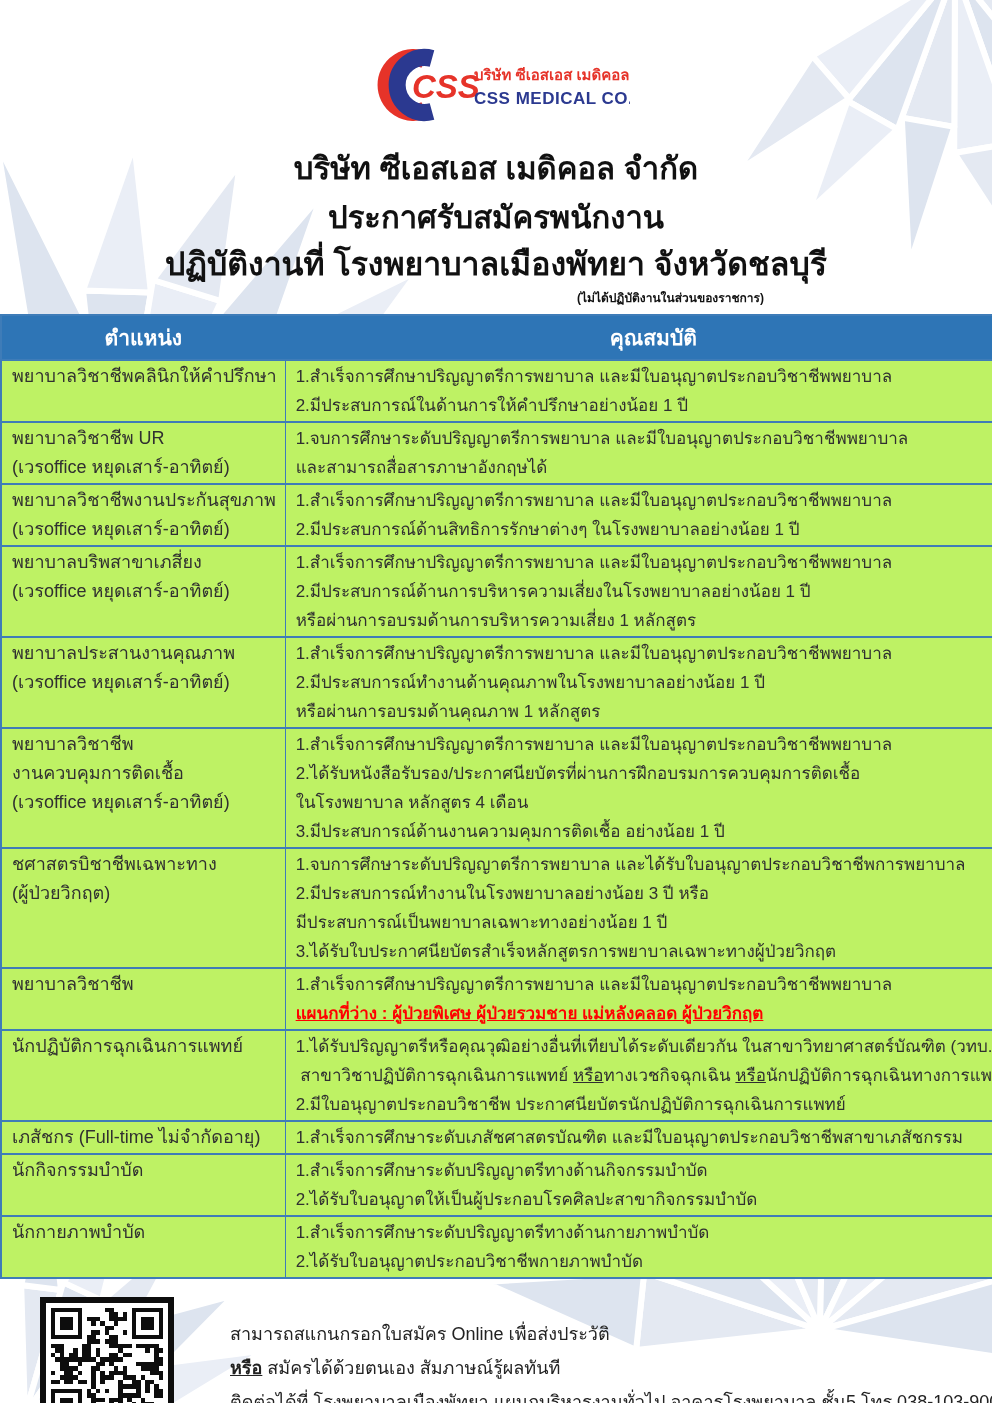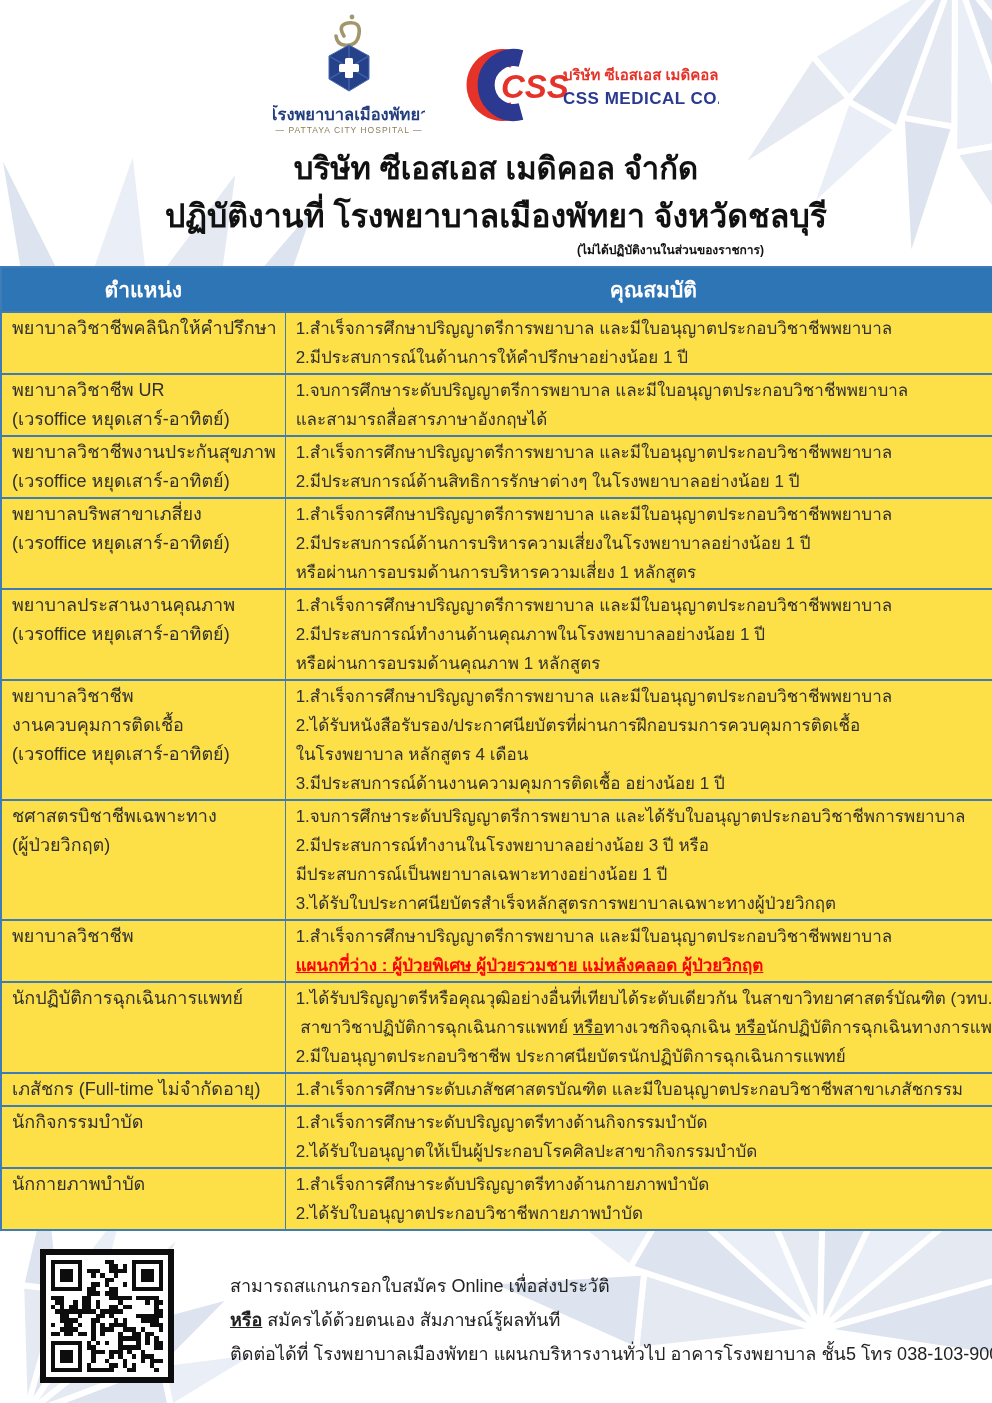--- a/index.html
+++ b/index.html
@@ -27,21 +27,21 @@
   table.jobs{
     width:912px;margin:4px auto 0 auto;border-collapse:collapse;
     border:2px solid #3e7cb8;background:#ffffff;
   }
   table.jobs th{
     background:#2e75b6;color:#ffffff;font-weight:bold;font-size:21px;
     padding:5px 4px;border:1.5px solid #2e75b6;text-align:center;height:28px;
   }
   table.jobs td{
     border-top:2px solid #3e7cb8;border-bottom:2px solid #3e7cb8;
-    vertical-align:top;background:#fde047;padding:1px 8px 1px 10px;
+    vertical-align:top;background:#bef264;padding:1px 8px 1px 10px;
   }
   td.pos-cell{width:237px;border-right:1.5px solid #3e7cb8;font-size:18px;}
   td.qual-cell{font-size:17px;}
   .tline{line-height:29px;white-space:nowrap;}
   .tline .b{font-weight:bold;}
   .tline .u{text-decoration:underline;}
   .tline.red{color:#ff0000;text-decoration:underline;font-weight:bold;}
 
   
   .footer{position:relative;width:912px;margin:14px auto 0 auto;height:160px;}
@@ -119,49 +119,36 @@
       <polygon points="1030,750 900.9,715.9 924.4,668.3" fill="#e4e9f2" stroke="#ffffff" stroke-width="6" stroke-linejoin="round"></polygon>
       <polygon points="900.9,715.9 924.4,668.3 843.4,657.9" fill="#dde4ef" stroke="#ffffff" stroke-width="6" stroke-linejoin="round"></polygon>
       <polygon points="1030,750 935.0,676.5 971.1,645.3" fill="#dde4ef" stroke="#ffffff" stroke-width="6" stroke-linejoin="round"></polygon>
       <polygon points="935.0,676.5 971.1,645.3 875.4,590.8" fill="#eaeef6" stroke="#ffffff" stroke-width="6" stroke-linejoin="round"></polygon>
     </svg>
 
   <div class="content">
 
     <div class="logos-row">
 
-      <div class="logo-block">
-        <svg width="152" height="126" viewBox="0 0 152 126">
-          <circle cx="79" cy="5" r="2.4" fill="#a2966c"></circle>
-          <path d="M71 24 q-7 -11 4 -13 q13 -2 11 11 q-2 13 -15 11 q-7 -1 -8 -9" fill="none" stroke="#a2966c" stroke-width="3.6" stroke-linecap="round"></path>
-          <path d="M29 50 A47 47 0 0 0 123 50 A41 41 0 0 1 29 50 Z" fill="#a2966c"></path>
-          <polygon points="76,33 96,44 96,67 76,79 56,67 56,44" fill="#24418a"></polygon>
-          <polygon points="76,33 96,44 96,67 76,79 56,67 56,44" fill="none" stroke="#4a6ab1" stroke-width="1"></polygon>
-          <path d="M76 33 L76 79 M56 44 L96 67 M96 44 L56 67" stroke="#4a6ab1" stroke-width="1.4" opacity="0.85"></path>
-          <rect x="72" y="46" width="8" height="20" rx="1.5" fill="#ffffff"></rect>
-          <rect x="66" y="52" width="20" height="8" rx="1.5" fill="#ffffff"></rect>
-          <text x="76" y="108" text-anchor="middle" font-size="16.5" font-weight="bold" fill="#233e7d">โรงพยาบาลเมืองพัทยา</text>
-          <text x="76" y="121" text-anchor="middle" font-size="8.5" letter-spacing="1" fill="#8a7d57">— PATTAYA CITY HOSPITAL —</text>
-        </svg>
-      </div>
 
       <div class="logo-block" style="margin-bottom:10px;">
         <svg width="268" height="86" viewBox="0 0 268 86">
           <path d="M63 18 A27.5 27.5 0 1 0 63 68" fill="none" stroke="#e63329" stroke-width="17"></path>
           <path d="M66 16.5 A27.5 27.5 0 1 0 66 69.5" fill="none" stroke="#2b3990" stroke-width="17" transform="translate(4,0)"></path>
           <text x="50" y="56" font-size="33" font-weight="bold" font-style="italic" fill="#e63329">CSS</text>
           <text x="112" y="38" font-size="15" font-weight="bold" fill="#e63329">บริษัท ซีเอสเอส เมดิคอล จำกัด</text>
           <text x="112" y="62" font-size="17" font-weight="bold" letter-spacing="0.5" fill="#2b3990">CSS MEDICAL CO.,LTD.</text>
         </svg>
       </div>
 
     </div>
 
     <div class="title-block">
       <div class="title-1">บริษัท ซีเอสเอส เมดิคอล จำกัด</div>
+      <div class="title-2">ประกาศรับสมัครพนักงาน</div>
       <div class="title-3">ปฏิบัติงานที่ โรงพยาบาลเมืองพัทยา จังหวัดชลบุรี</div>
       <div class="title-4">(ไม่ได้ปฏิบัติงานในส่วนของราชการ)</div>
     </div>
 
     <table class="jobs">
       <thead>
         <tr>
           <th>ตำแหน่ง</th>
           <th>คุณสมบัติ</th>
         </tr>

